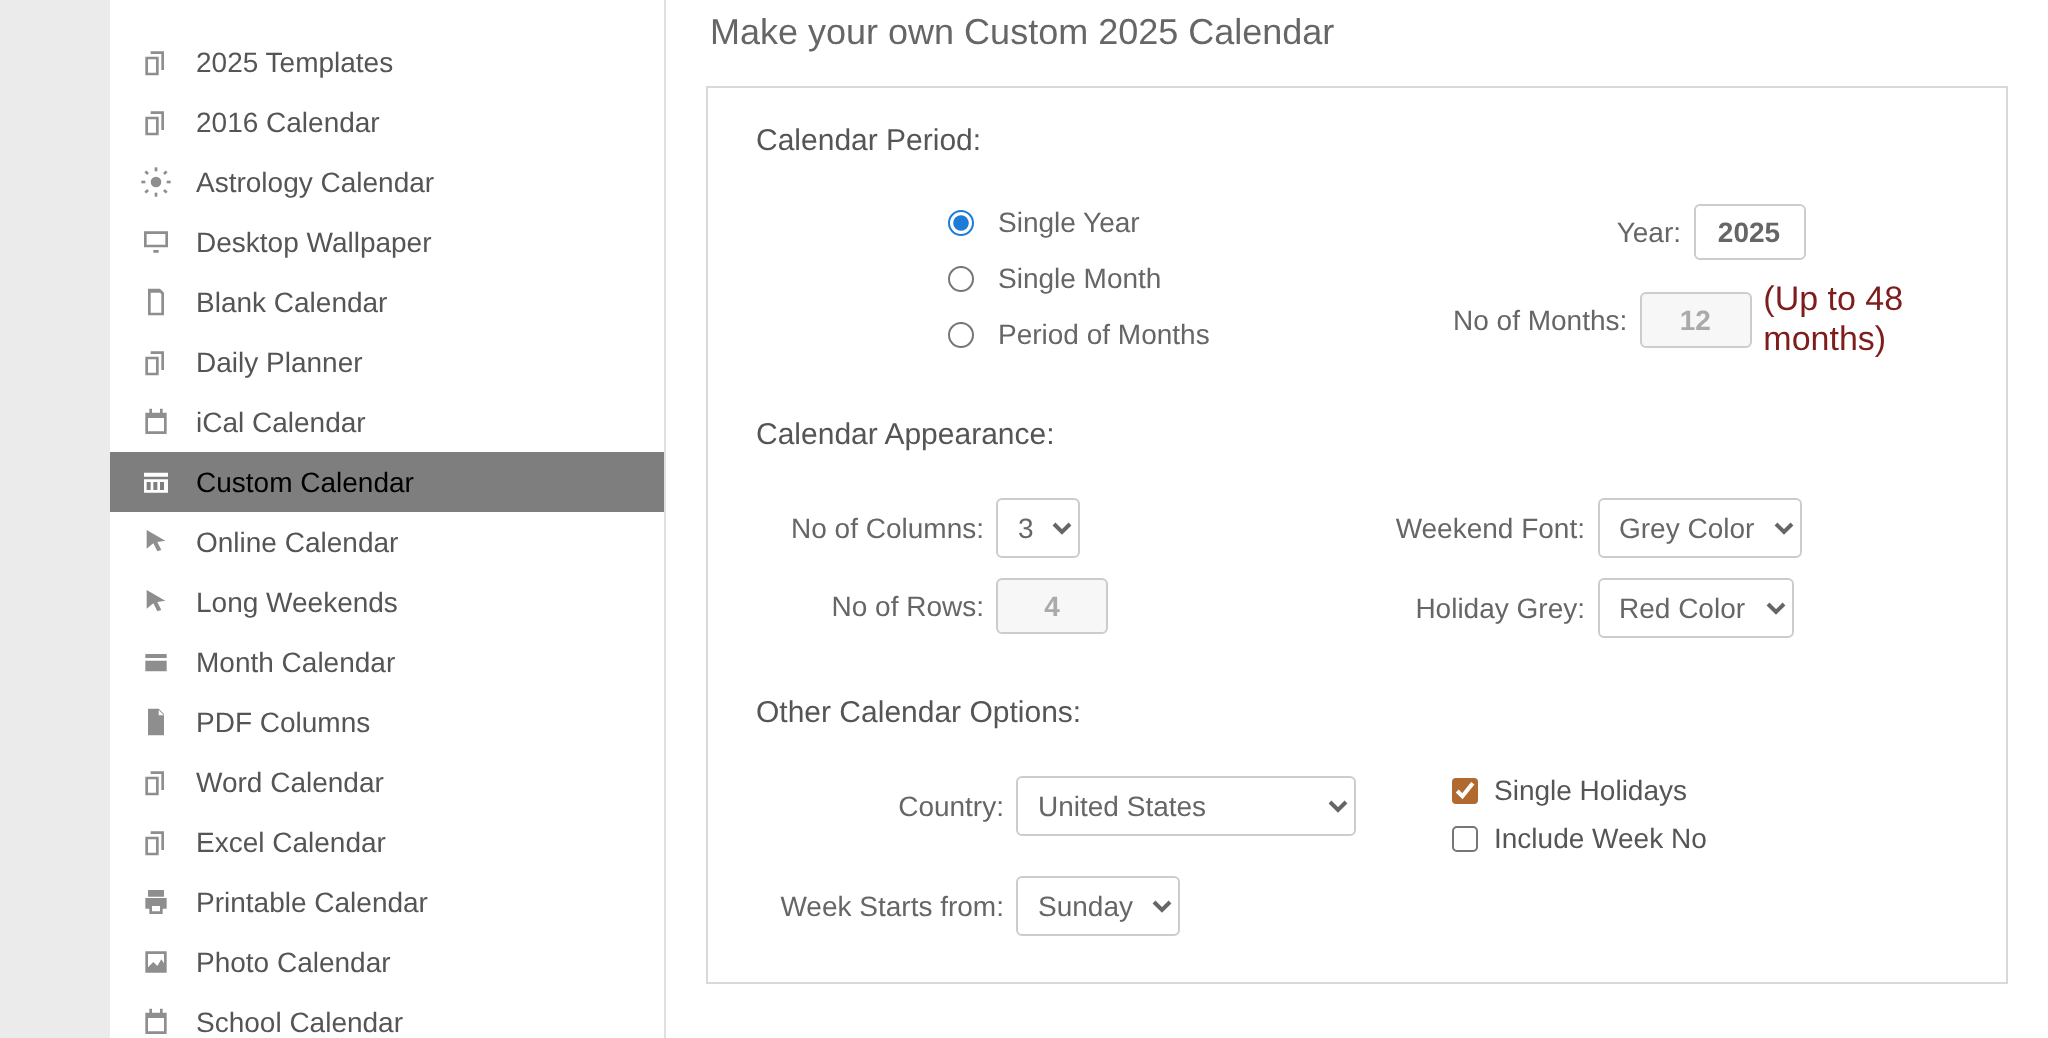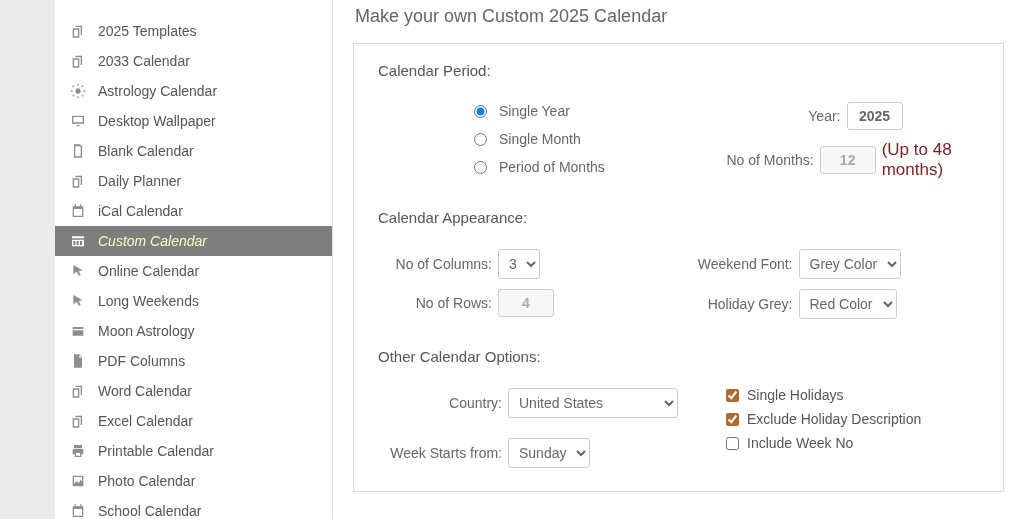--- a/index.html
+++ b/index.html
@@ -23,22 +23,21 @@
     .sidebar-item {
       display: flex;
       align-items: center;
       padding: 7px 15px;
       color: #555;
       cursor: pointer;
       font-size: 14px;
     }
     .sidebar-item.active {
       background: #7e7e7e;
-      color: #fef9c3;
-      font-style: italic;
+      color: #000000;
     }
     .sidebar-icon {
       width: 16px;
       height: 16px;
       margin-right: 12px;
       display: inline-flex;
       align-items: center;
       justify-content: center;
       flex-shrink: 0;
     }
@@ -149,21 +148,21 @@
           </svg>
         </span>
         <span>2025 Templates</span>
       </div>
       <div class="sidebar-item">
         <span class="sidebar-icon">
           <svg viewBox="0 0 24 24">
             <path d="M8 4h10v14h-2V6H8V4zM4 8h10v14H4V8zm2 2v10h6V10H6z"></path>
           </svg>
         </span>
-        <span>2033 Calendar</span>
+        <span>2016 Calendar</span>
       </div>
       <div class="sidebar-item">
         <span class="sidebar-icon">
           <svg viewBox="0 0 24 24">
             <circle cx="12" cy="12" r="4"></circle>
             <g stroke="#8e8e8e" stroke-width="2">
               <line x1="12" y1="1" x2="12" y2="4"></line>
               <line x1="12" y1="20" x2="12" y2="23"></line>
               <line x1="1" y1="12" x2="4" y2="12"></line>
               <line x1="20" y1="12" x2="23" y2="12"></line>
@@ -231,21 +230,21 @@
           </svg>
         </span>
         <span>Long Weekends</span>
       </div>
       <div class="sidebar-item">
         <span class="sidebar-icon">
           <svg viewBox="0 0 24 24">
             <path d="M4 6h16v3H4V6zm0 5h16v8H4v-8z"></path>
           </svg>
         </span>
-        <span>Moon Astrology</span>
+        <span>Month Calendar</span>
       </div>
       <div class="sidebar-item">
         <span class="sidebar-icon">
           <svg viewBox="0 0 24 24">
             <path d="M6 2h8l4 4v16H6V2zm8 1v4h4l-4-4z"></path>
           </svg>
         </span>
         <span>PDF Columns</span>
       </div>
       <div class="sidebar-item">
@@ -378,24 +377,20 @@
                 <option>Sunday</option>
               </select>
             </div>
           </div>
           <div class="col checkbox-col">
             <label class="checkbox-option">
               <input type="checkbox" id="cb1" checked="" style="">
               <span>Single Holidays</span>
             </label>
             <label class="checkbox-option">
-              <input type="checkbox" id="cb2" checked="" style="">
-              <span>Exclude Holiday Description</span>
-            </label>
-            <label class="checkbox-option">
               <input type="checkbox" id="cb3" style="">
               <span>Include Week No</span>
             </label>
           </div>
         </div>
       </div>
 
     </div>
   </main>
 </div>

